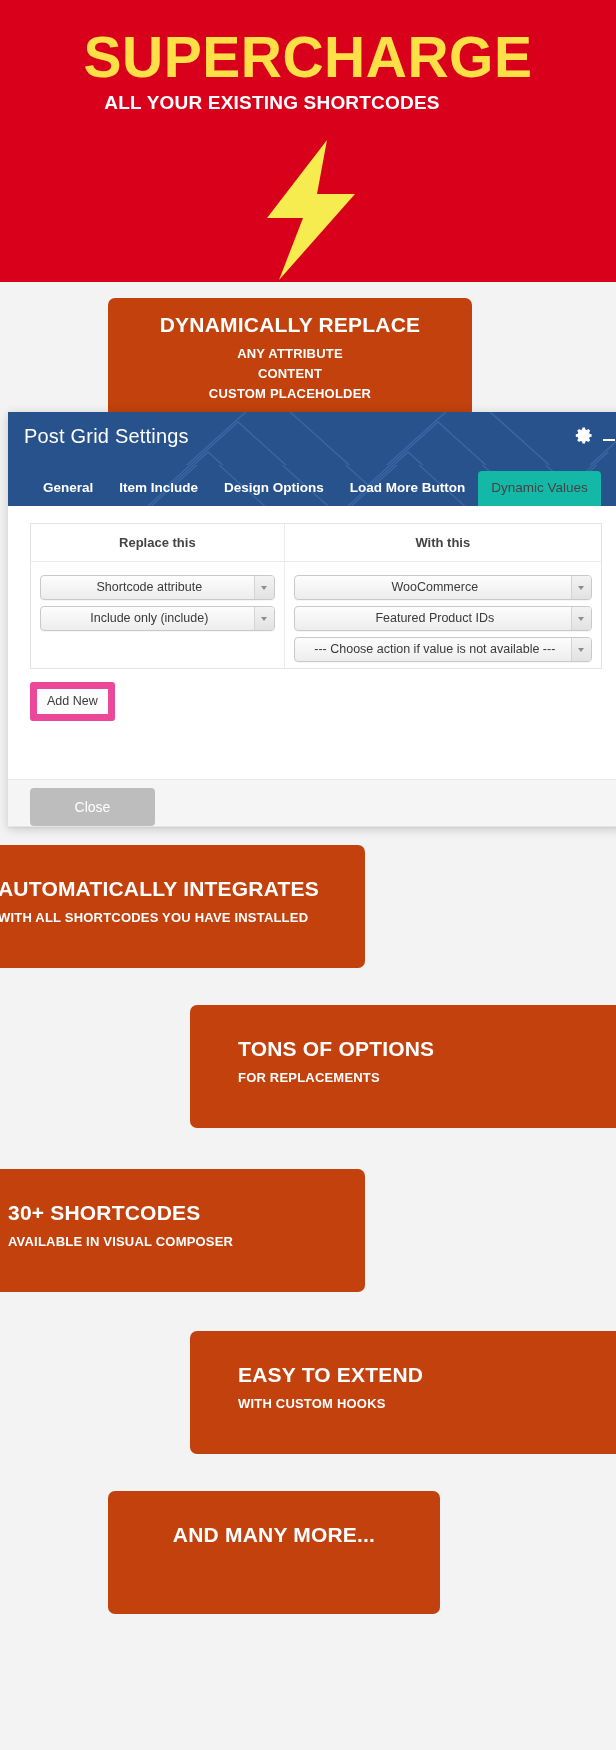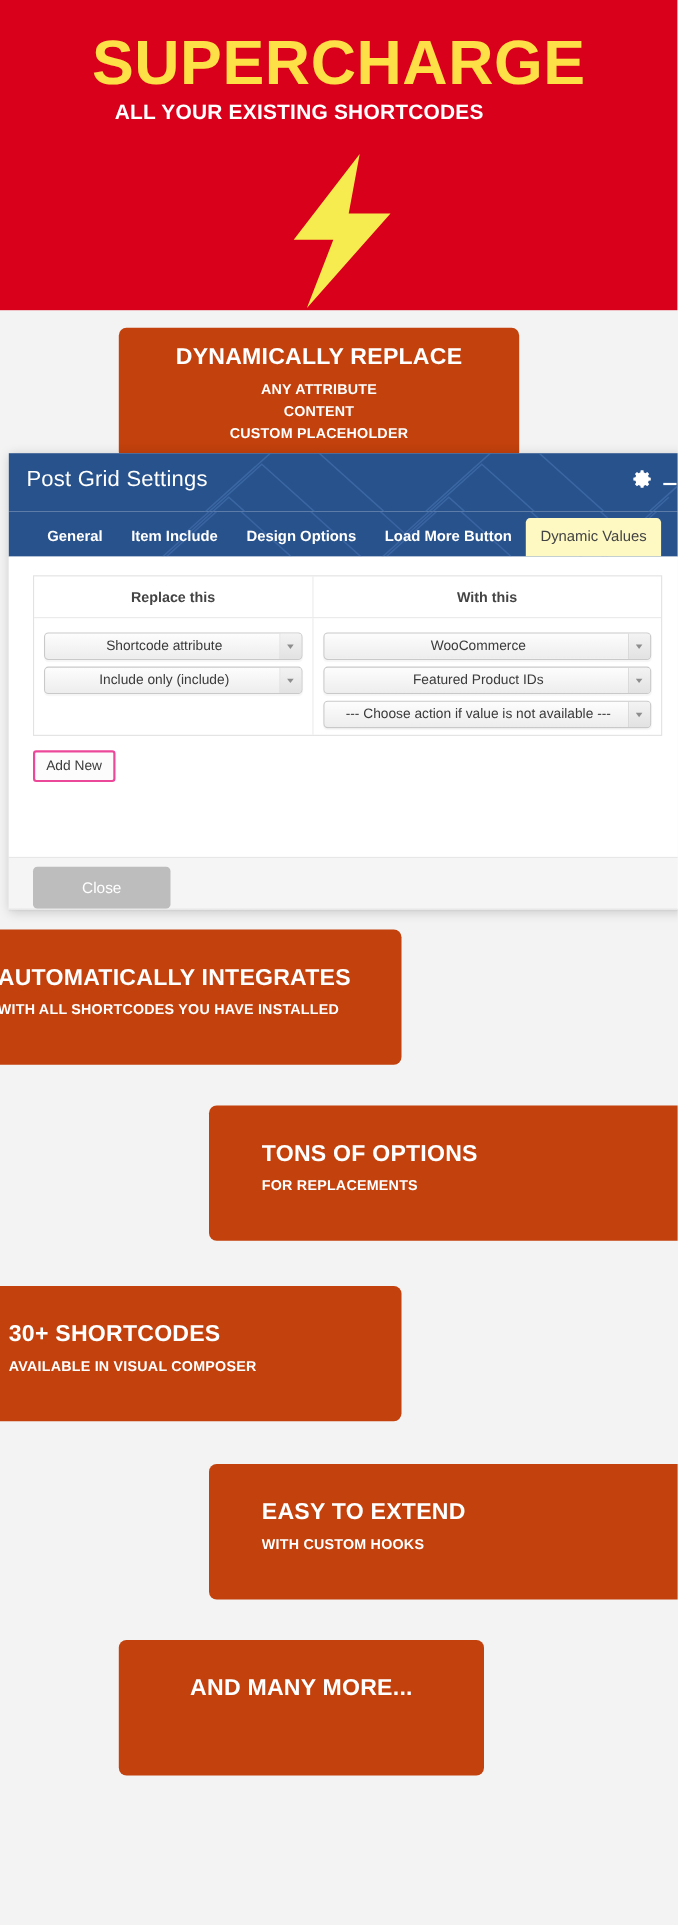--- a/index.html
+++ b/index.html
@@ -118,21 +118,21 @@
   .tabs .chev2 {
     position: absolute; left: 0; top: -50px; width: 616px; height: 100px; opacity: 0.5;
   }
   .tab {
     position: relative; z-index: 2;
     color: #ffffff; font-size: 13.5px; font-weight: bold;
     padding: 0 13px 11px 13px;
     white-space: nowrap; cursor: pointer;
   }
   .tab.active {
-    background: #fef9c3; color: #444444; font-weight: normal;
+    background: #14b8a6; color: #444444; font-weight: normal;
     border-radius: 4px 4px 0 0;
     padding: 9px 13px 11px 13px;
     margin-bottom: 0;
   }
 
   .modal-body {
     position: relative; background: #ffffff; height: 273px; padding: 17px 22px 0 22px;
   }
 
   .tbl {
@@ -174,21 +174,21 @@
     margin: -2px 0 0 -3px;
     border-left: 3.5px solid transparent;
     border-right: 3.5px solid transparent;
     border-top: 4.5px solid #8d8d8d;
   }
 
   .addnew {
     display: inline-block; margin-top: 13px;
     padding: 5px 10px 6px 10px;
     font-size: 12.5px; color: #3c3c3c;
-    background: #fcfcfc; border: 2px solid #ec4899; border-radius: 3px;
+    background: #fcfcfc; border: 7px solid #ec4899; border-radius: 3px;
     cursor: pointer;
   }
 
   .modal-footer {
     position: relative; background: #f5f5f5; height: 48px;
     border-top: 1px solid #e7e7e7;
     padding: 8px 0 0 22px; display: flex; gap: 9px;
   }
   .btn {
     border: none; border-radius: 4px; cursor: pointer;

